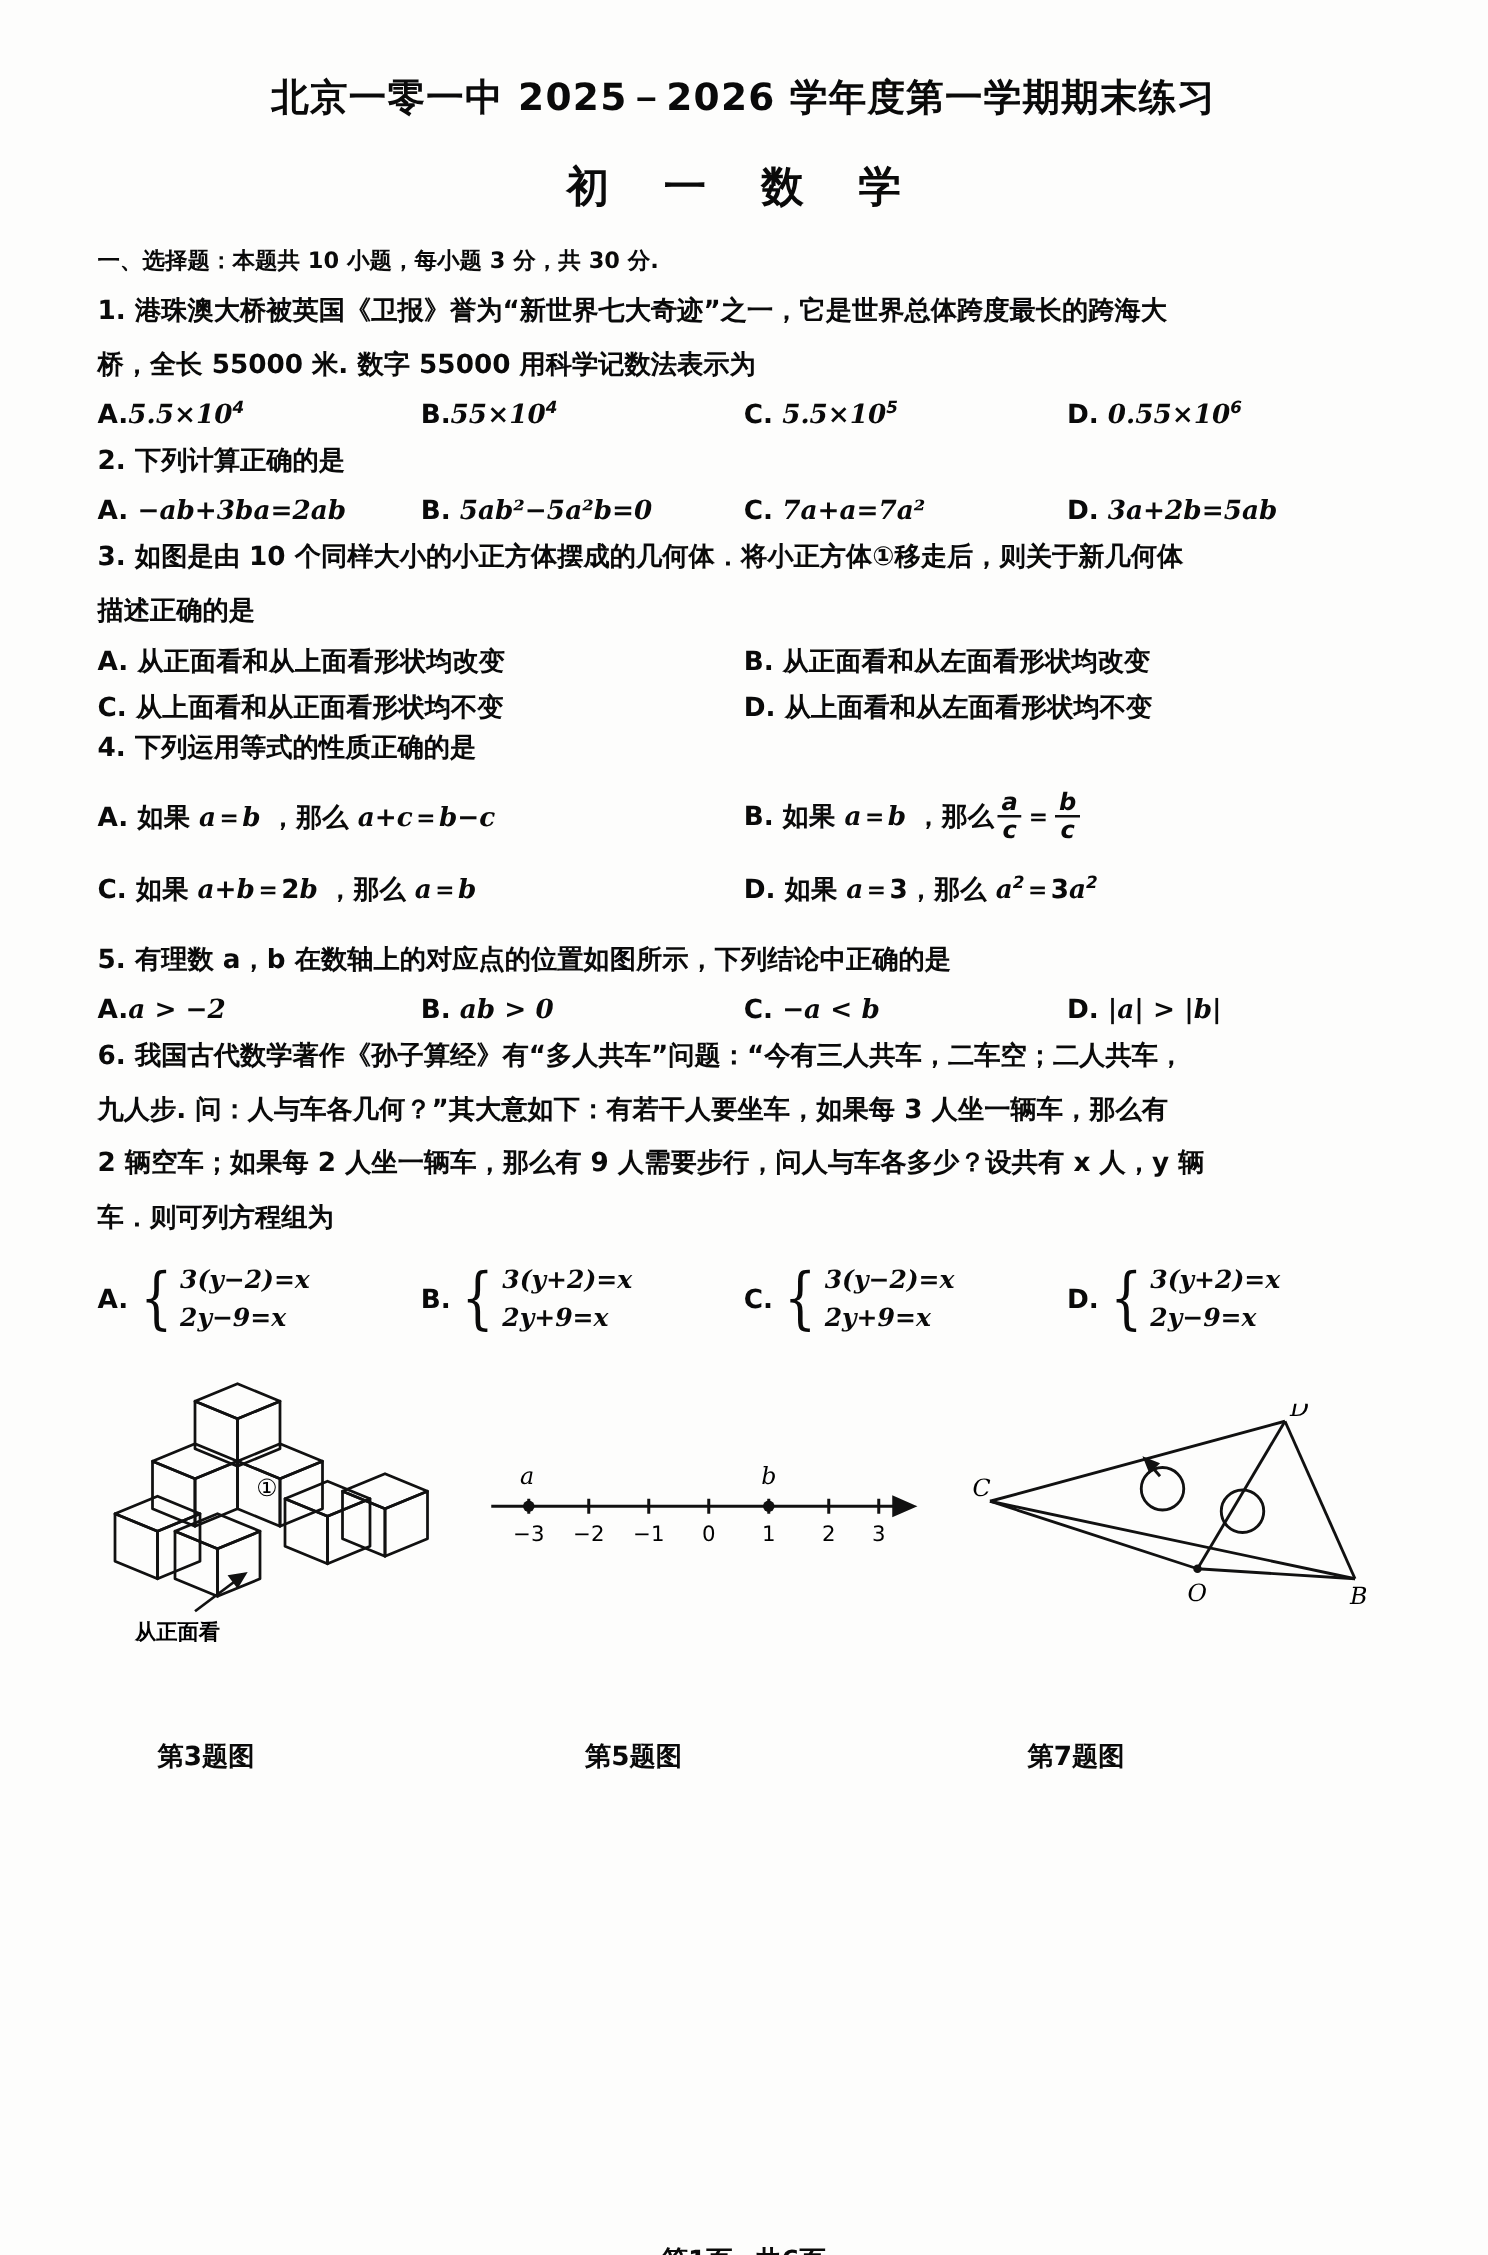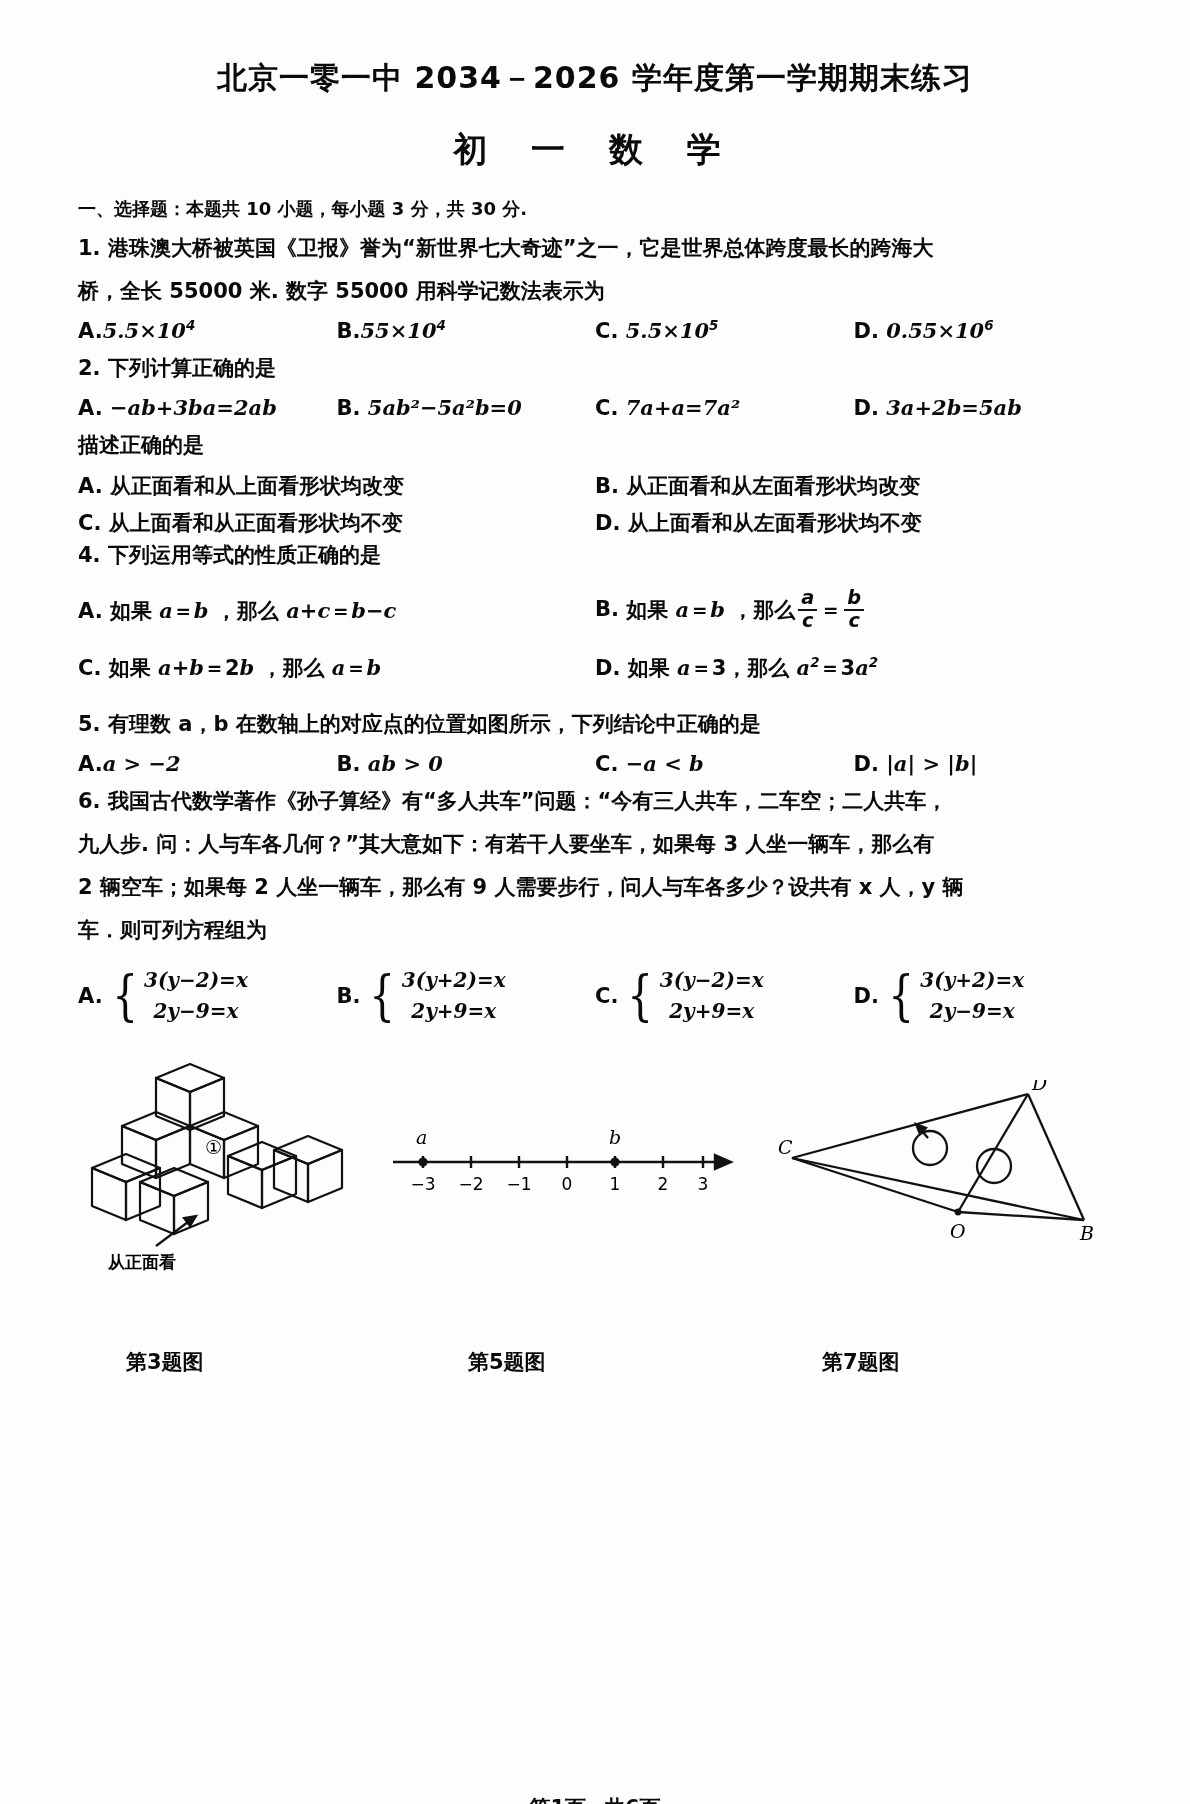--- a/index.html
+++ b/index.html
@@ -96,21 +96,21 @@
     margin-left:5px;
   }
   .brace{
     font-size:54px;
     font-weight:300;
     line-height:0.82;
     font-family:"DejaVu Serif","Liberation Serif",serif;
     margin-right:2px;
     transform:scaleX(0.75);
   }
-  .eqs{display:inline-block;line-height:1.58;font-size:20px;text-align:center;}
+  .eqs{display:inline-block;line-height:1.58;font-size:20px;}
   
   .figs{
     position:relative;
     height:290px;
     margin-top:22px;
   }
   .fig{position:absolute;}
   .fig-captions{
     position:relative;
     height:36px;
@@ -127,21 +127,21 @@
     font-weight:bold;
     font-family:"DejaVu Sans","Liberation Sans",sans-serif;
   }
   .footer .gap{display:inline-block;width:18px;}
 </style>
 </head>
 <body>
 
 <div class="page">
 
-  <div class="doc-title">北京一零一中 2034－2026 学年度第一学期期末练习</div>
+  <div class="doc-title">北京一零一中 2025－2026 学年度第一学期期末练习</div>
   <div class="subject-title">初 一 数 学</div>
 
   <div class="content">
 
     <div class="section-head">
       <span>一、选择题</span><span>：本题共 10 小题，每小题 3 分，共 30 分.</span>
     </div>
 
     <div class="q">
       <span>1.</span>
@@ -161,20 +161,24 @@
       <span>2.</span>
       <span class="q-body">下列计算正确的是</span>
     </div>
     <div class="opts c4">
       <div><span>A.</span>&nbsp;<span class="math">−ab+3ba=2ab</span></div>
       <div><span>B.</span>&nbsp;<span class="math">5ab²−5a²b=0</span></div>
       <div><span>C.</span>&nbsp;<span class="math">7a+a=7a²</span></div>
       <div><span>D.</span>&nbsp;<span class="math">3a+2b=5ab</span></div>
     </div>
 
+    <div class="q">
+      <span>3.</span>
+      <span class="q-body">如图是由 10 个同样大小的小正方体摆成的几何体．将小正方体①移走后，则关于新几何体</span>
+    </div>
     <div class="q">
       <span class="q-body">描述正确的是</span>
     </div>
     <div class="opts c2">
       <div><span>A.</span>&nbsp;<span>从正面看和从上面看形状均改变</span></div>
       <div><span>B.</span>&nbsp;<span>从正面看和从左面看形状均改变</span></div>
     </div>
     <div class="opts c2">
       <div><span>C.</span>&nbsp;<span>从上面看和从正面看形状均不变</span></div>
       <div><span>D.</span>&nbsp;<span>从上面看和从左面看形状均不变</span></div>

